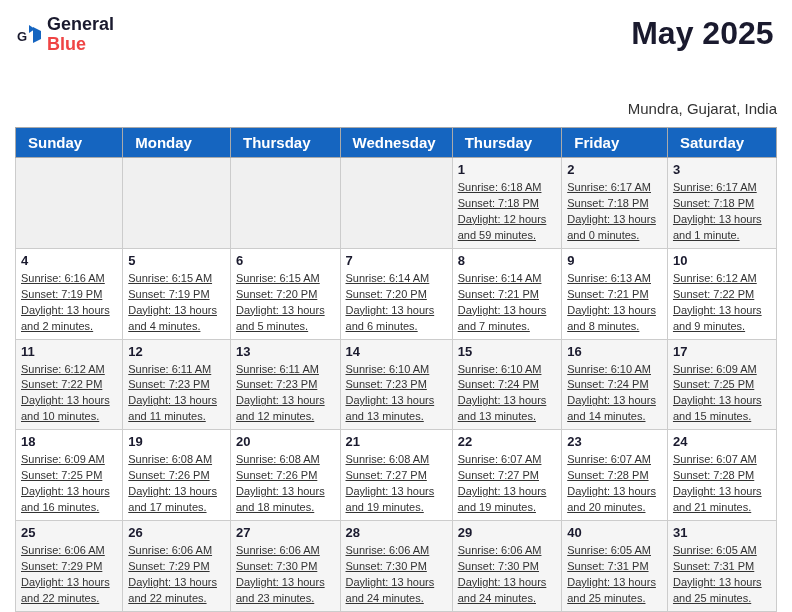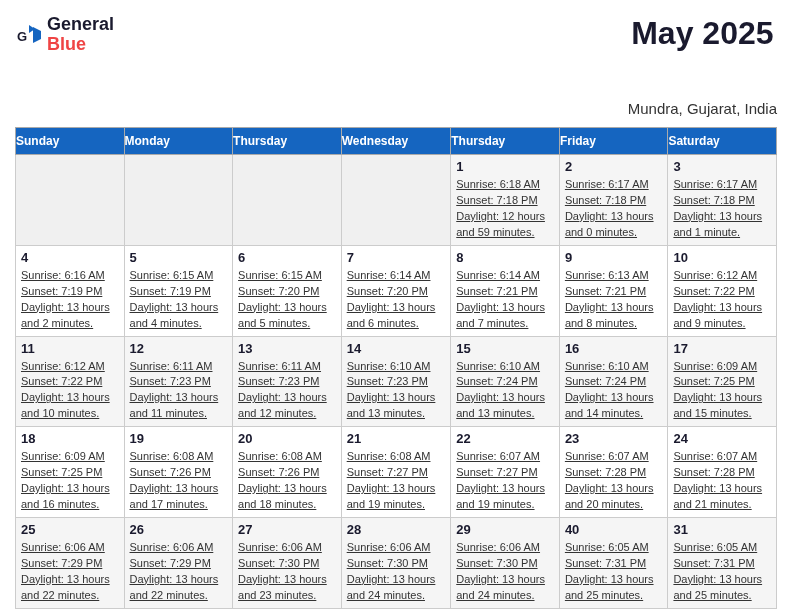--- a/index.html
+++ b/index.html
@@ -46,23 +46,23 @@
       margin-top: 48px;
     }
     table {
       width: 100%;
       border-collapse: collapse;
       font-size: 11px;
     }
     thead th {
       background-color: #1565c0;
       color: #fff;
-      padding: 6px 0;
+      padding: 6px 12px;
       text-align: left;
-      font-size: 12px;
+      font-size: 15px;
       font-weight: bold;
       border: 1px solid #aaa;
     }
     tbody td {
       border: 1px solid #ccc;
       vertical-align: top;
       padding: 4px 5px;
       height: 80px;
       width: 113px;
       background: #fff;

